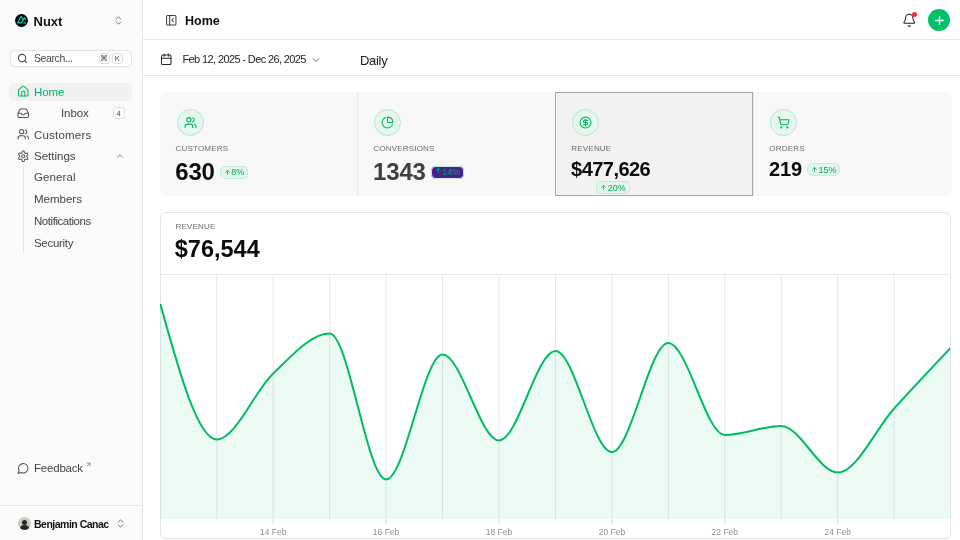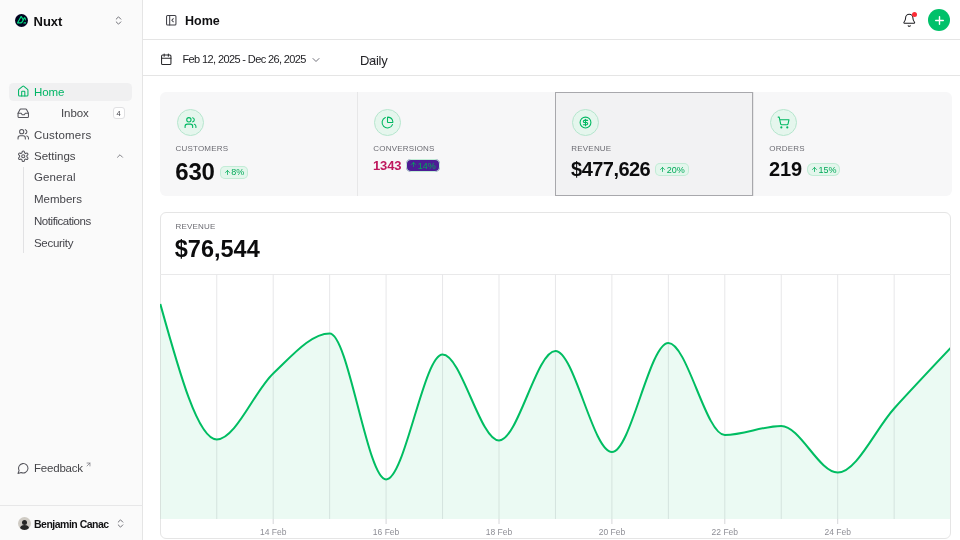--- a/index.html
+++ b/index.html
@@ -21,20 +21,29 @@
     <svg width="9.5" height="7.5" viewBox="75 87 143 113" fill="#00dc82">
         <path d="M168.303 200h63.204c1.877 0 3.721-.492 5.346-1.427 1.626-.935 2.976-2.28 3.914-3.9.939-1.62 1.432-3.458 1.431-5.328 0-1.87-.495-3.708-1.435-5.327L198.322 110.5c-.938-1.62-2.288-2.965-3.913-3.9-1.626-.935-3.47-1.427-5.346-1.427-1.877 0-3.721.492-5.346 1.427-1.626.935-2.976 2.28-3.914 3.9l-10.853 18.744L147.73 92.43c-.939-1.619-2.289-2.964-3.915-3.899-1.626-.935-3.47-1.427-5.347-1.427-1.877 0-3.721.492-5.347 1.427-1.626.935-2.976 2.28-3.914 3.9L76.491 183.99c-.94 1.619-1.435 3.457-1.436 5.327 0 1.87.493 3.708 1.432 5.328.938 1.62 2.288 2.965 3.913 3.9 1.626.935 3.47 1.427 5.347 1.427h39.674c15.719 0 27.311-6.904 35.288-20.373l19.366-33.53 10.375-17.95 31.136 53.913h-41.508L168.303 200Zm-43.34-17.96-27.685-.005 41.504-71.877 20.708 35.862-13.866 24.017c-5.297 8.739-11.316 12.004-20.66 12.004Z"></path>
       </svg>
   </div>
   <div class="abs" style="left:33.5px;top:14px;font-size:13px;font-weight:700;color:#111113;">Nuxt</div>
   <svg class="abs" style="left:112.5px;top:14px;color:#6b6b72" width="11" height="13" viewBox="0 0 24 24" fill="none" stroke="currentColor" stroke-width="2.1" stroke-linecap="round" stroke-linejoin="round">
       <path d="m7 15 5 5 5-5"></path>
       <path d="m7 9 5-5 5 5"></path>
     </svg>
 
+  <div class="abs" style="left:9.5px;top:49.5px;width:122px;height:17.5px;background:#fff;border:1px solid #e2e2e5;border-radius:5px;box-shadow:0 1px 2px rgba(0,0,0,0.04);display:flex;align-items:center;">
+    <svg style="margin-left:6.5px;color:#3f3f46" width="11" height="11" viewBox="0 0 24 24" fill="none" stroke="currentColor" stroke-width="2.2" stroke-linecap="round" stroke-linejoin="round">
+        <circle cx="11" cy="11" r="8"></circle>
+        <path d="m21 21-4.3-4.3"></path>
+      </svg>
+    <span style="margin-left:6px;font-size:10.5px;color:#45454b;letter-spacing:-0.4px;">Search...</span>
+    <span style="position:absolute;right:21px;width:11px;height:11px;background:#fafafa;border:1px solid #dededf;border-radius:3px;font-size:8px;color:#52525b;display:flex;align-items:center;justify-content:center;">⌘</span>
+    <span style="position:absolute;right:7.5px;width:11.5px;height:11px;background:#fafafa;border:1px solid #dededf;border-radius:3px;font-size:7.5px;color:#52525b;display:flex;align-items:center;justify-content:center;">K</span>
+  </div>
 
   <div class="srow" style="top:82.5px;background:#f0f0f1;border-radius:4.5px;">
     <svg class="micon" style="color:#00b565" viewBox="0 0 24 24" fill="none" stroke="currentColor" stroke-width="2" stroke-linecap="round" stroke-linejoin="round">
         <path d="M15 21v-8a1 1 0 0 0-1-1h-4a1 1 0 0 0-1 1v8"></path>
         <path d="M3 10a2 2 0 0 1 .709-1.528l7-5.999a2 2 0 0 1 2.582 0l7 5.999A2 2 0 0 1 21 10v9a2 2 0 0 1-2 2H5a2 2 0 0 1-2-2z"></path>
       </svg>
     <span class="txt" style="color:#00b565;font-weight:500;letter-spacing:-0.1px;">Home</span>
   </div>
   <div class="srow" style="top:104px;">
     <svg class="micon" viewBox="0 0 24 24" fill="none" stroke="currentColor" stroke-width="2" stroke-linecap="round" stroke-linejoin="round">
@@ -151,36 +160,36 @@
 </div>
 
 <div class="abs" style="left:374.3px;top:108.8px;width:27px;height:27px;border-radius:50%;background:#e5f6ed;border:1px solid #b6e6ce;display:flex;align-items:center;justify-content:center;">
   <svg width="13" height="13" viewBox="0 0 24 24" fill="none" stroke="#00b862" stroke-width="2" stroke-linecap="round" stroke-linejoin="round">
       <path d="M21 12c.552 0 1.005-.449.95-.998a10 10 0 0 0-8.953-8.951c-.55-.055-.998.398-.998.95v8a1 1 0 0 0 1 1z"></path>
       <path d="M21.21 15.89A10 10 0 1 1 8 2.83"></path>
     </svg>
 </div>
 <div class="abs" style="left:373.3px;top:143.5px;font-size:8px;letter-spacing:0.2px;color:#6b6b72;font-weight:500;">CONVERSIONS</div>
 <div class="abs" style="left:373.1px;top:158px;display:flex;align-items:center;">
-  <span style="font-size:13px;font-weight:700;color:#be185d;letter-spacing:-0.2px;">1343</span>
+  <span style="font-size:24px;font-weight:700;color:#404040;letter-spacing:-0.2px;">1343</span>
   <span style="margin-left:5px;background:#4c1d95;box-shadow:inset 0 0 0 1px #c2ecd6;border-radius:5px;padding:1.5px 4px;font-size:9px;font-weight:500;color:#00a958;display:inline-flex;align-items:flex-start;"><svg style="margin-right:0.5px" width="7" height="7" viewBox="0 0 24 24" fill="none" stroke="#00ab59" stroke-width="2.6" stroke-linecap="round" stroke-linejoin="round">
         <path d="m5 12 7-7 7 7"></path>
         <path d="M12 19V5"></path>
       </svg>14%</span>
 </div>
 
 <div class="abs" style="left:572.3px;top:108.8px;width:27px;height:27px;border-radius:50%;background:#e5f6ed;border:1px solid #b6e6ce;display:flex;align-items:center;justify-content:center;">
   <svg width="13" height="13" viewBox="0 0 24 24" fill="none" stroke="#00b862" stroke-width="2" stroke-linecap="round" stroke-linejoin="round">
       <circle cx="12" cy="12" r="10"></circle>
       <path d="M16 8h-6a2 2 0 1 0 0 4h4a2 2 0 1 1 0 4H8"></path>
       <path d="M12 18V6"></path>
     </svg>
 </div>
 <div class="abs" style="left:571.3px;top:143.5px;font-size:8px;letter-spacing:0.2px;color:#6b6b72;font-weight:500;">REVENUE</div>
-<div class="abs" style="left:571.1px;top:158px;display:flex;align-items:center;">
+<div class="abs" style="left:571.1px;top:158px;display:flex;align-items:center;flex-direction:column;">
   <span style="font-size:20px;font-weight:700;color:#0c0c0d;letter-spacing:-0.55px;">$477,626</span>
   <span style="margin-left:5px;background:#e3f6ec;box-shadow:inset 0 0 0 1px #c2ecd6;border-radius:5px;padding:1.5px 4px;font-size:9px;font-weight:500;color:#00a958;display:inline-flex;align-items:center;"><svg style="margin-right:0.5px" width="7" height="7" viewBox="0 0 24 24" fill="none" stroke="#00ab59" stroke-width="2.6" stroke-linecap="round" stroke-linejoin="round">
         <path d="m5 12 7-7 7 7"></path>
         <path d="M12 19V5"></path>
       </svg>20%</span>
 </div>
 
 <div class="abs" style="left:770.3px;top:108.8px;width:27px;height:27px;border-radius:50%;background:#e5f6ed;border:1px solid #b6e6ce;display:flex;align-items:center;justify-content:center;">
   <svg width="13" height="13" viewBox="0 0 24 24" fill="none" stroke="#00b862" stroke-width="2" stroke-linecap="round" stroke-linejoin="round">
       <circle cx="8" cy="21" r="1"></circle>

